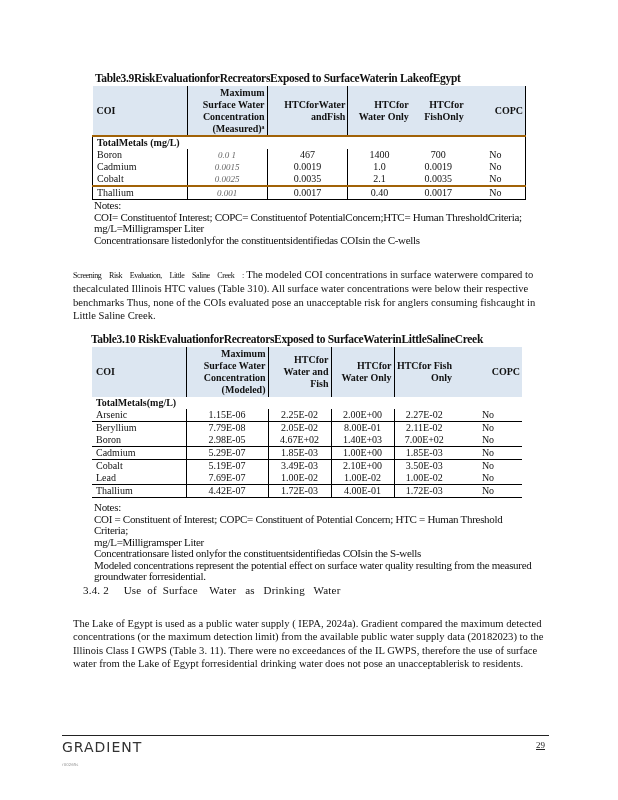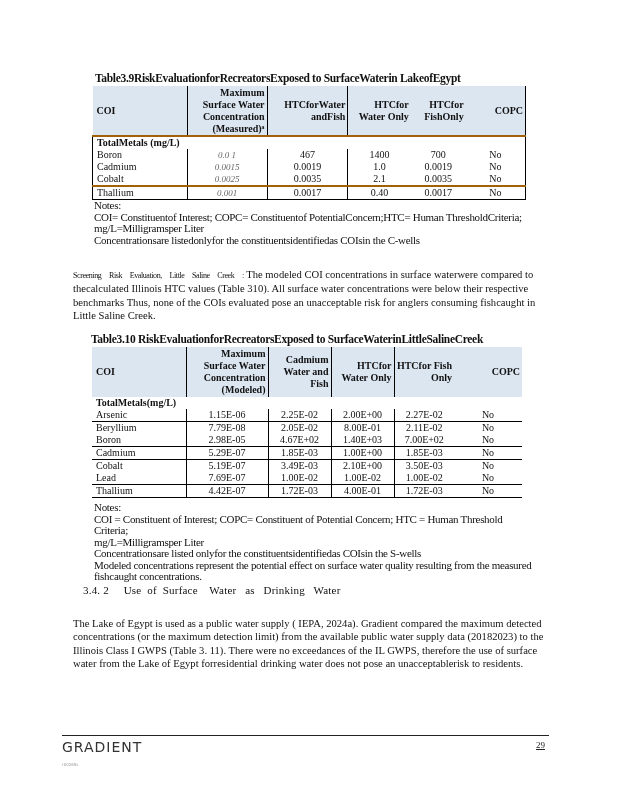--- a/index.html
+++ b/index.html
@@ -105,21 +105,21 @@
       <col style="width:82px">
       <col style="width:63px">
       <col style="width:63px">
       <col style="width:60px">
       <col style="width:68px">
     </colgroup>
   <tbody>
       <tr style="height:50px;">
     <th class="coi">COI</th>
     <th class="bl">Maximum Surface Water Concentration (Modeled)</th>
-    <th class="bl">Cadmium Water and Fish</th>
+    <th class="bl">HTCfor Water and Fish</th>
     <th class="bl">HTCfor Water Only</th>
     <th class="bl">HTCfor Fish Only</th>
     <th>COPC</th>
   </tr>
   <tr>
     <td class="sec" colspan="6">TotalMetals(mg/L)</td>
   </tr>
   <tr class="bb">
     <td class="name">Arsenic</td>
     <td class="bl">1.15E-06</td>
@@ -178,21 +178,21 @@
   </tr>
 </tbody>
   </table>
 
 <div class="abs notes" style="left:94px; top:502px; width:440px;">
   <div>Notes:</div>
   <div>COI = Constituent of Interest;  COPC= Constituent of Potential Concern;  HTC = Human  Threshold Criteria;</div>
   <div>mg/L=Milligramsper Liter</div>
   <div>Concentrationsare listed onlyfor the constituentsidentifiedas COIsin the S-wells</div>
   <div>Modeled concentrations represent  the  potential effect  on  surface  water  quality resulting from  the  measured</div>
-  <div>fishcaught concentrations.</div>
+  <div>groundwater forresidential.</div>
 </div>
 
 <div class="abs heading" style="left:83px; top:584px; white-space:pre;">3.4. 2     Use  of  Surface    Water   as   Drinking   Water</div>
 
 <div class="abs para" style="left:73px; top:617px; width:482px;">The Lake of Egypt is used as a public water supply (  IEPA, 2024a). Gradient compared the maximum detected concentrations (or the maximum detection limit) from the available public water supply data (20182023) to the Illinois Class I GWPS (Table 3. 11).  There were no exceedances of the IL GWPS, therefore the use of surface water from the Lake of Egypt forresidential drinking water does not pose an unacceptablerisk to residents.</div>
 
 <div class="abs footer-rule"></div>
 <div class="abs logo" style="left:62px; top:739px;">GRADIENT</div>
 <div class="abs pnum" style="left:536px; top:740px;text-decoration:underline;">29</div>
 <div class="abs tiny" style="left:62px; top:762px;">r00265s</div>

